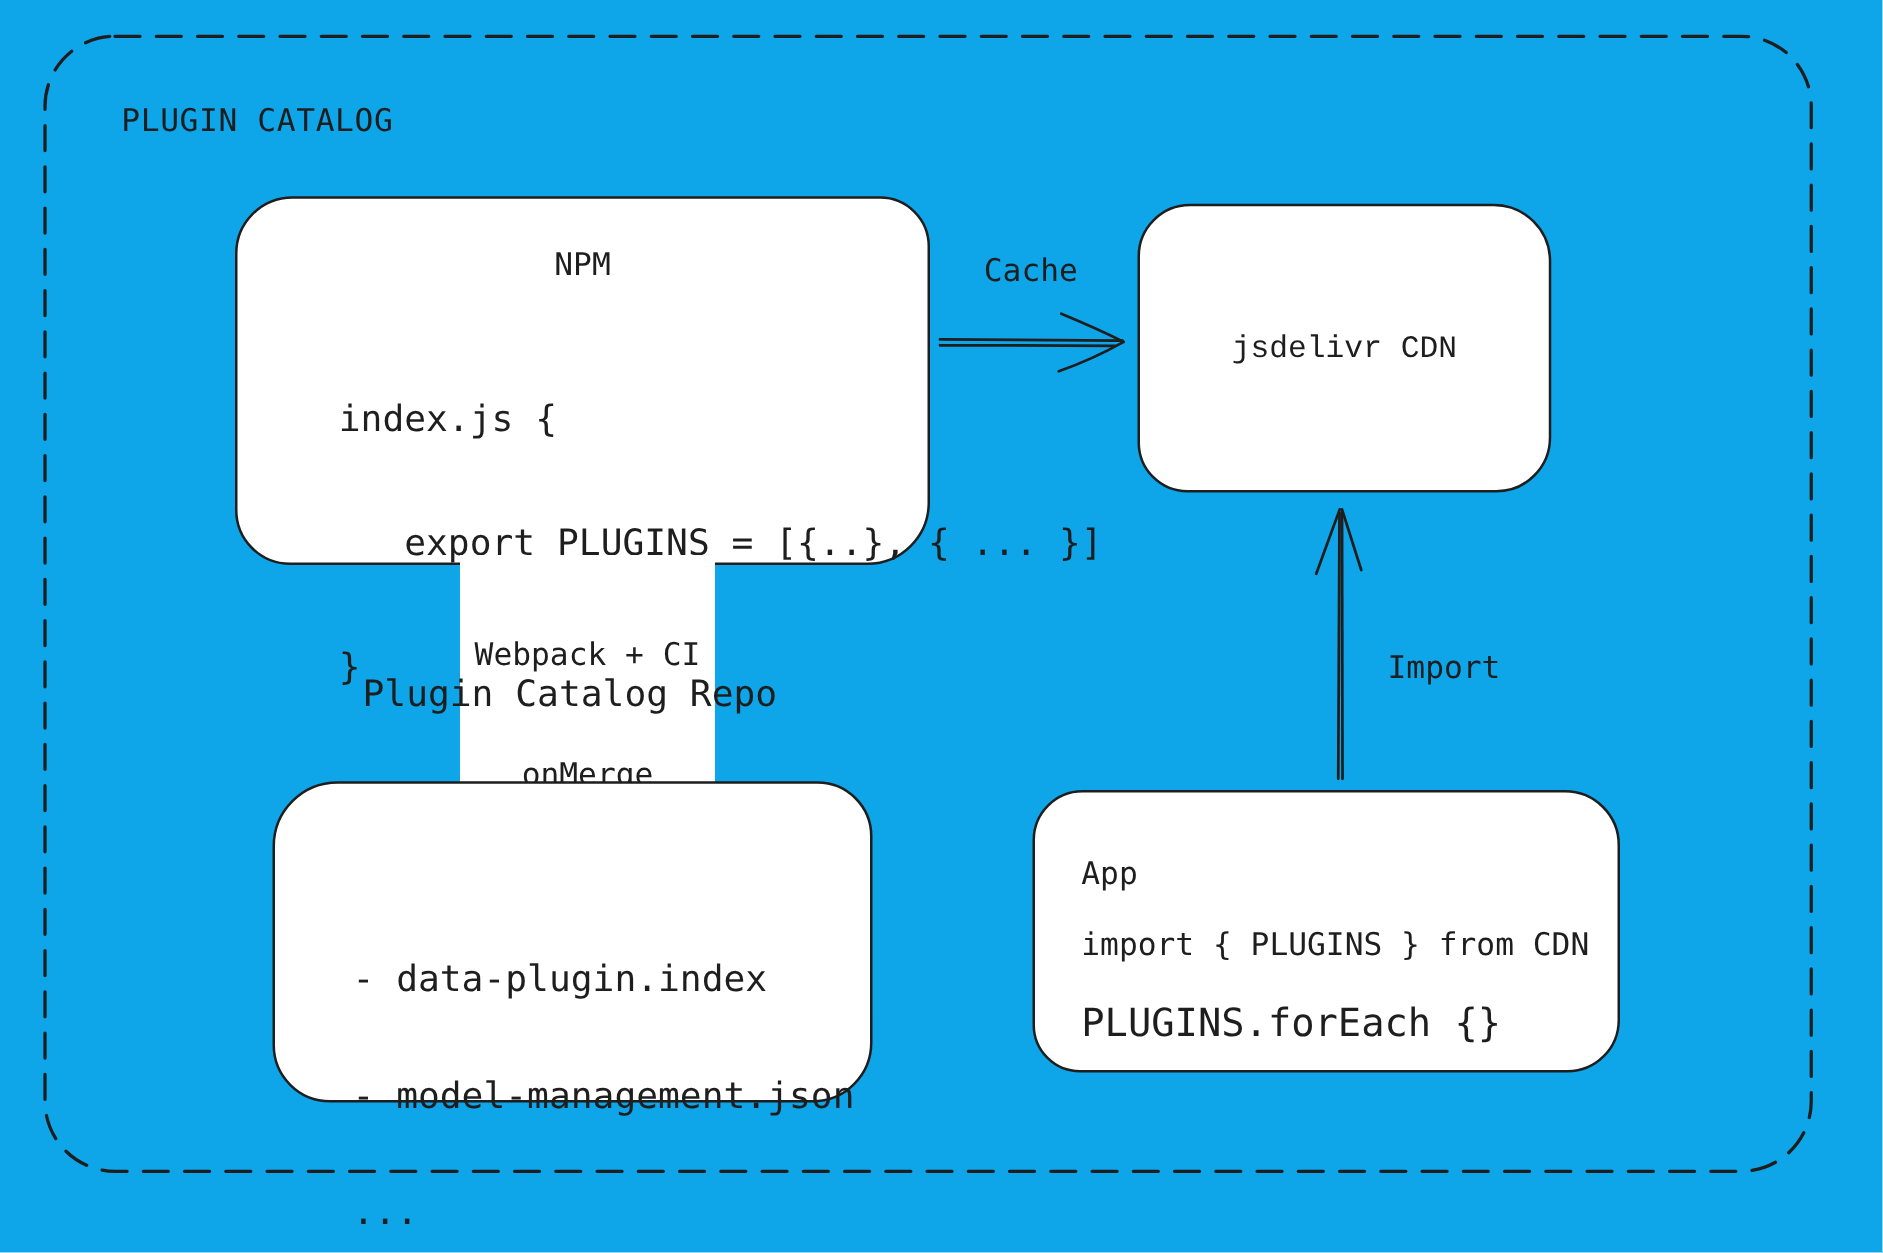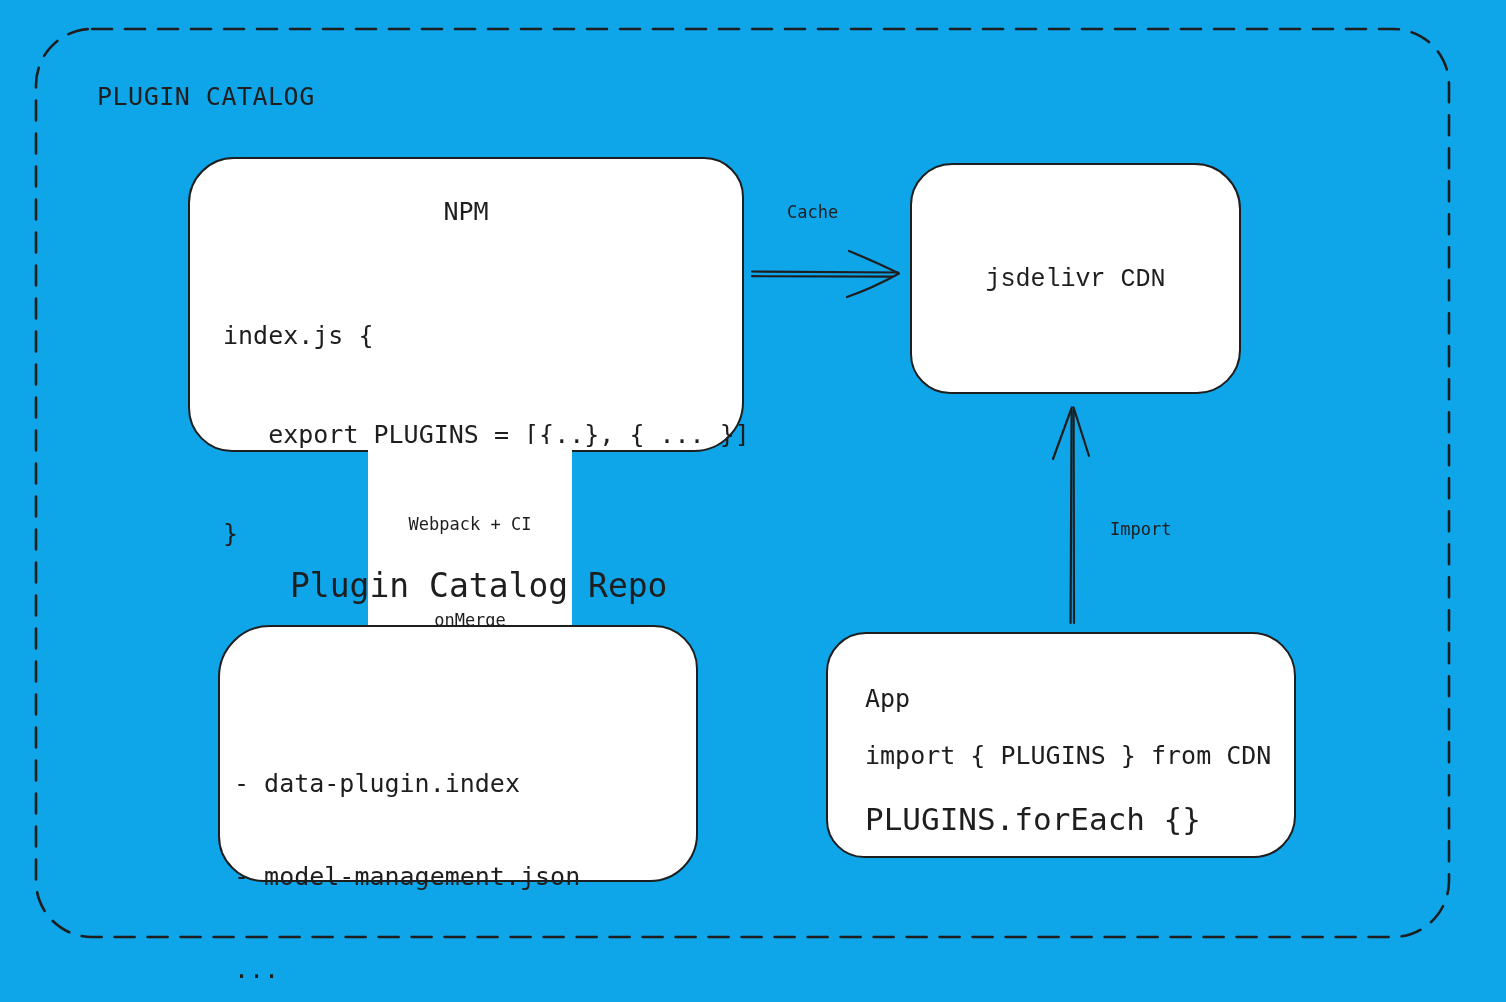--- a/index.html
+++ b/index.html
@@ -79,22 +79,23 @@
   .cdn-label {
     position: absolute;
     left: 50%;
     top: 50%;
     transform: translate(-50%, -50%);
     font-size: 25px;
     white-space: pre;
   }
   .code {
     position: absolute;
-    font-size: 25px;
-    white-space: pre;
+    font-size: 29px;
+    white-space: pre;
+    margin-left: 48px;
   }
   .code .code-line {
     display: block;
   }
   .npm-code {
     left: 33px;
     top: 94px;
     line-height: 33px;
   }
   .repo-files {
@@ -120,21 +121,21 @@
   .app-code-2 {
     position: absolute;
     left: 37px;
     top: 167px;
     font-size: 31px;
     line-height: 1.2;
     white-space: pre;
   }
   .edge-label {
     position: absolute;
-    font-size: 17px;
+    font-size: 25px;
     line-height: 1.2;
     white-space: pre;
   }
   .edge-label-cache {
     left: 787px;
     top: 202px;
   }
   .edge-label-build {
     left: 368px;
     top: 444px;
@@ -146,22 +147,22 @@
   .edge-label-build span {
     display: block;
   }
   .edge-label-import {
     left: 1110px;
     top: 519px;
   }
   .repo-title {
     position: absolute;
     left: 290px;
-    top: 566px;
-    font-size: 33px;
+    top: 538px;
+    font-size: 29px;
     line-height: 1.2;
     white-space: pre;
     text-align: center;
   }
 </style>
 </head>
 <body>
 
 <div class="canvas">
 

